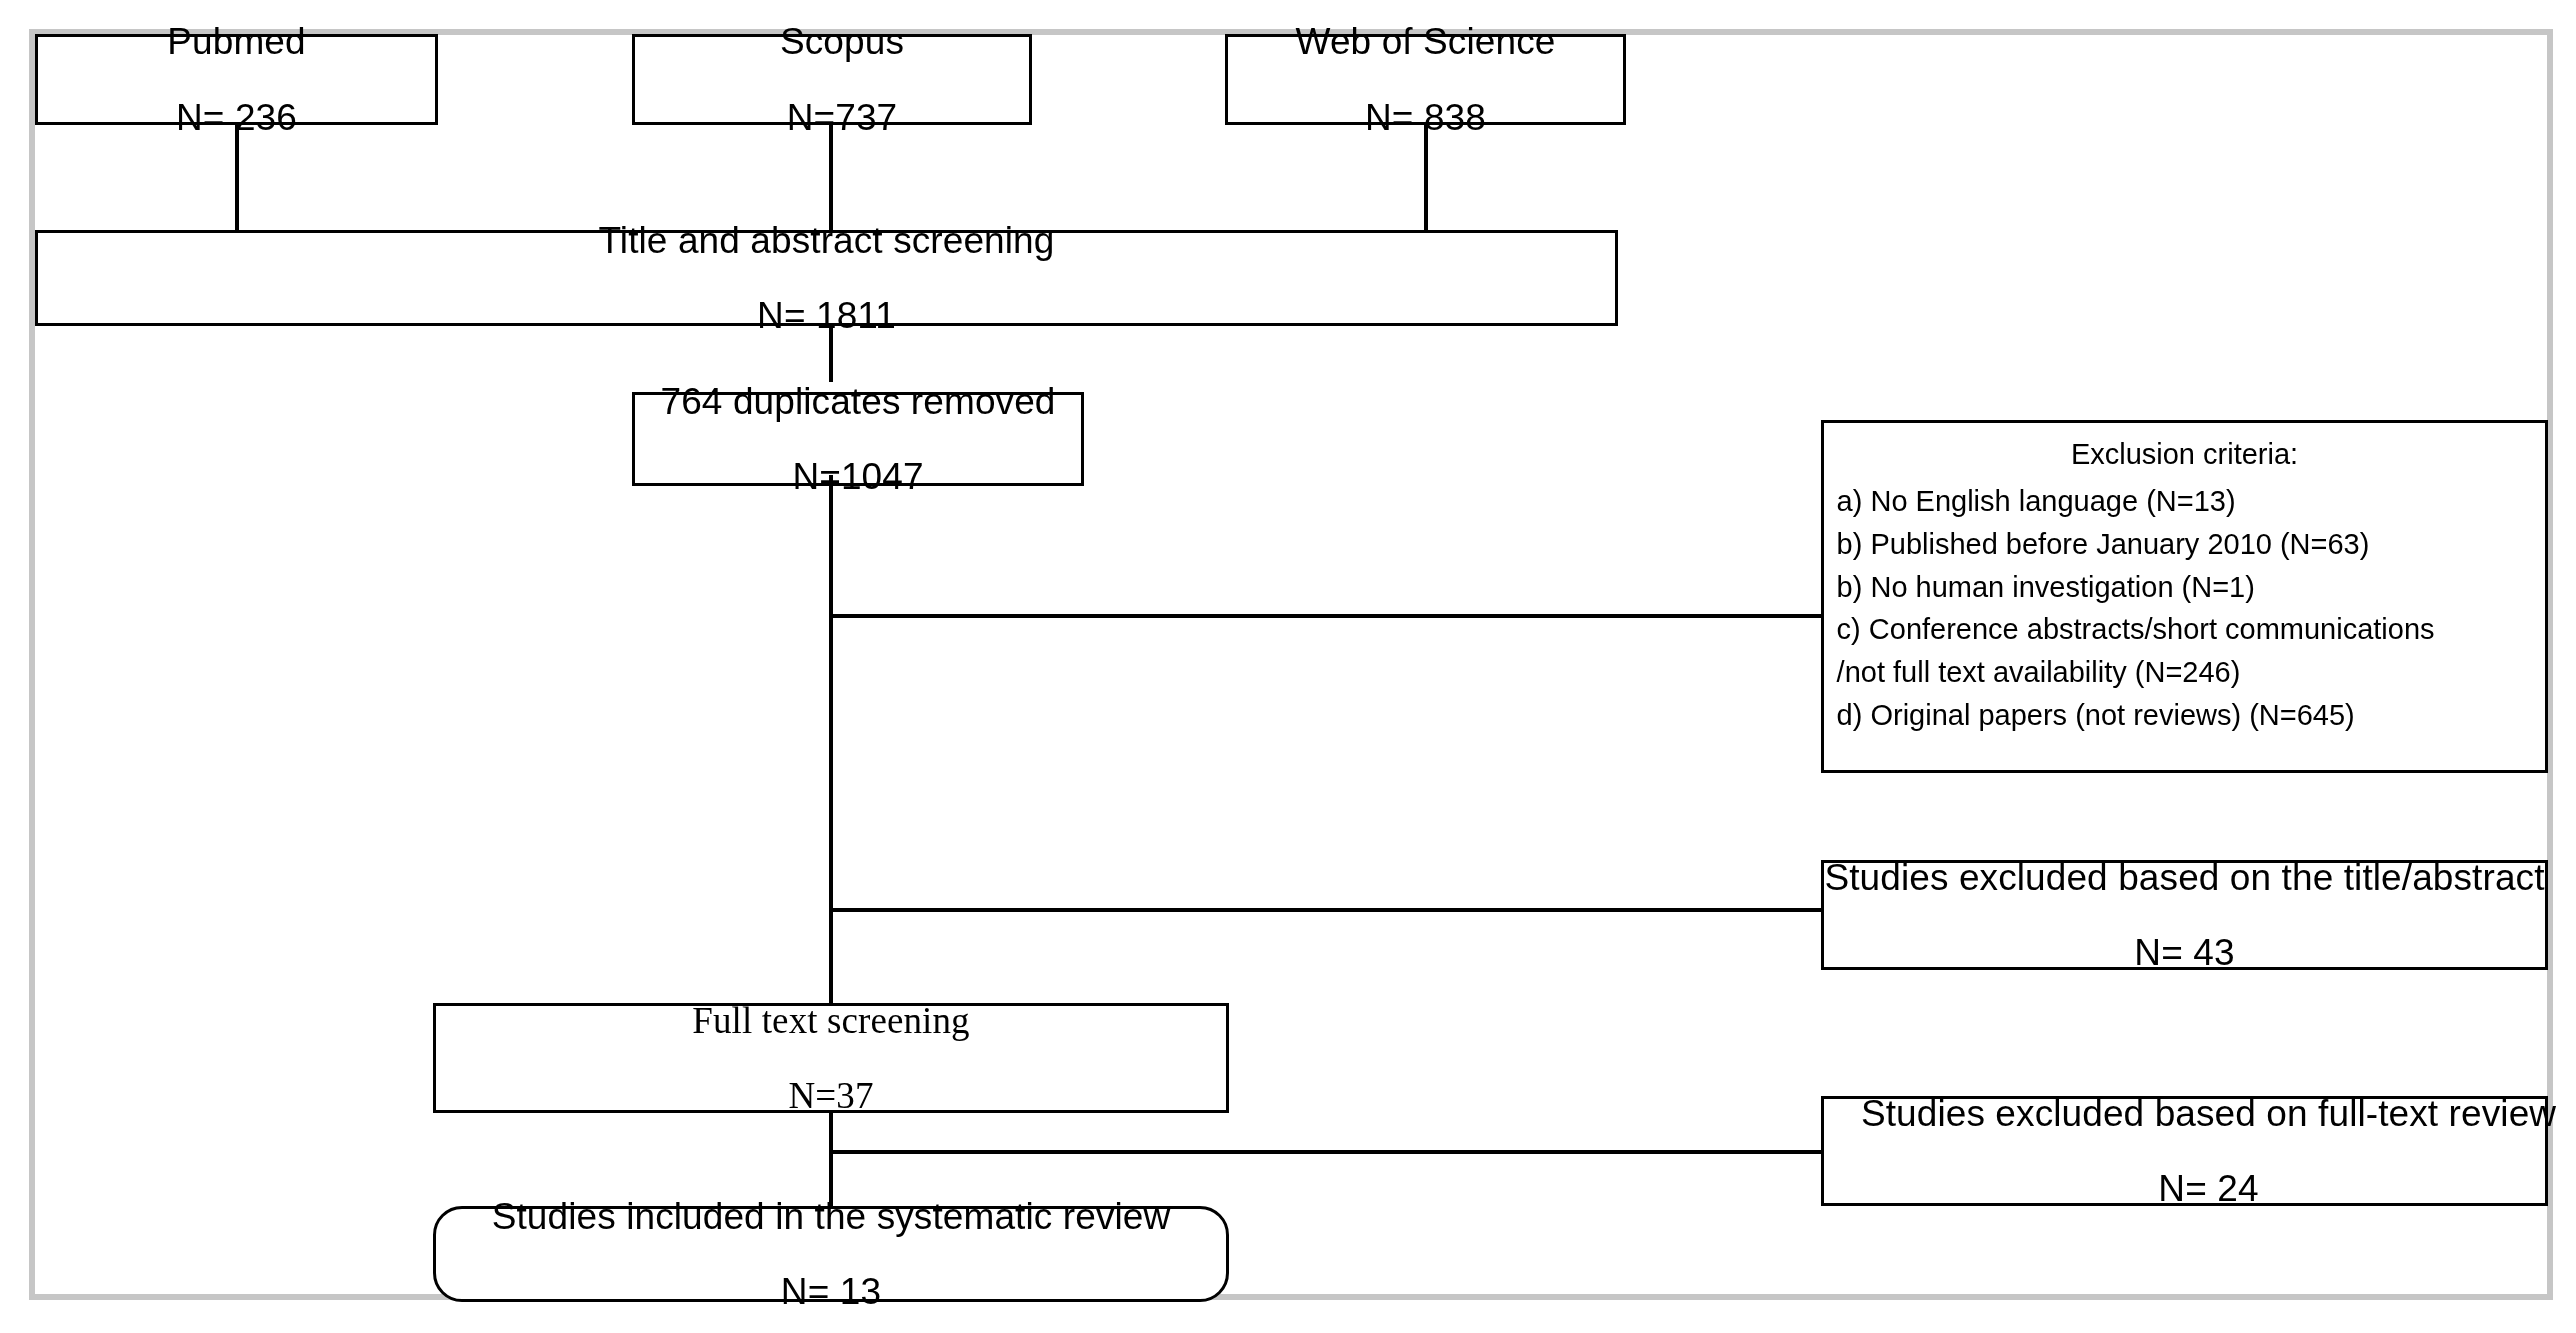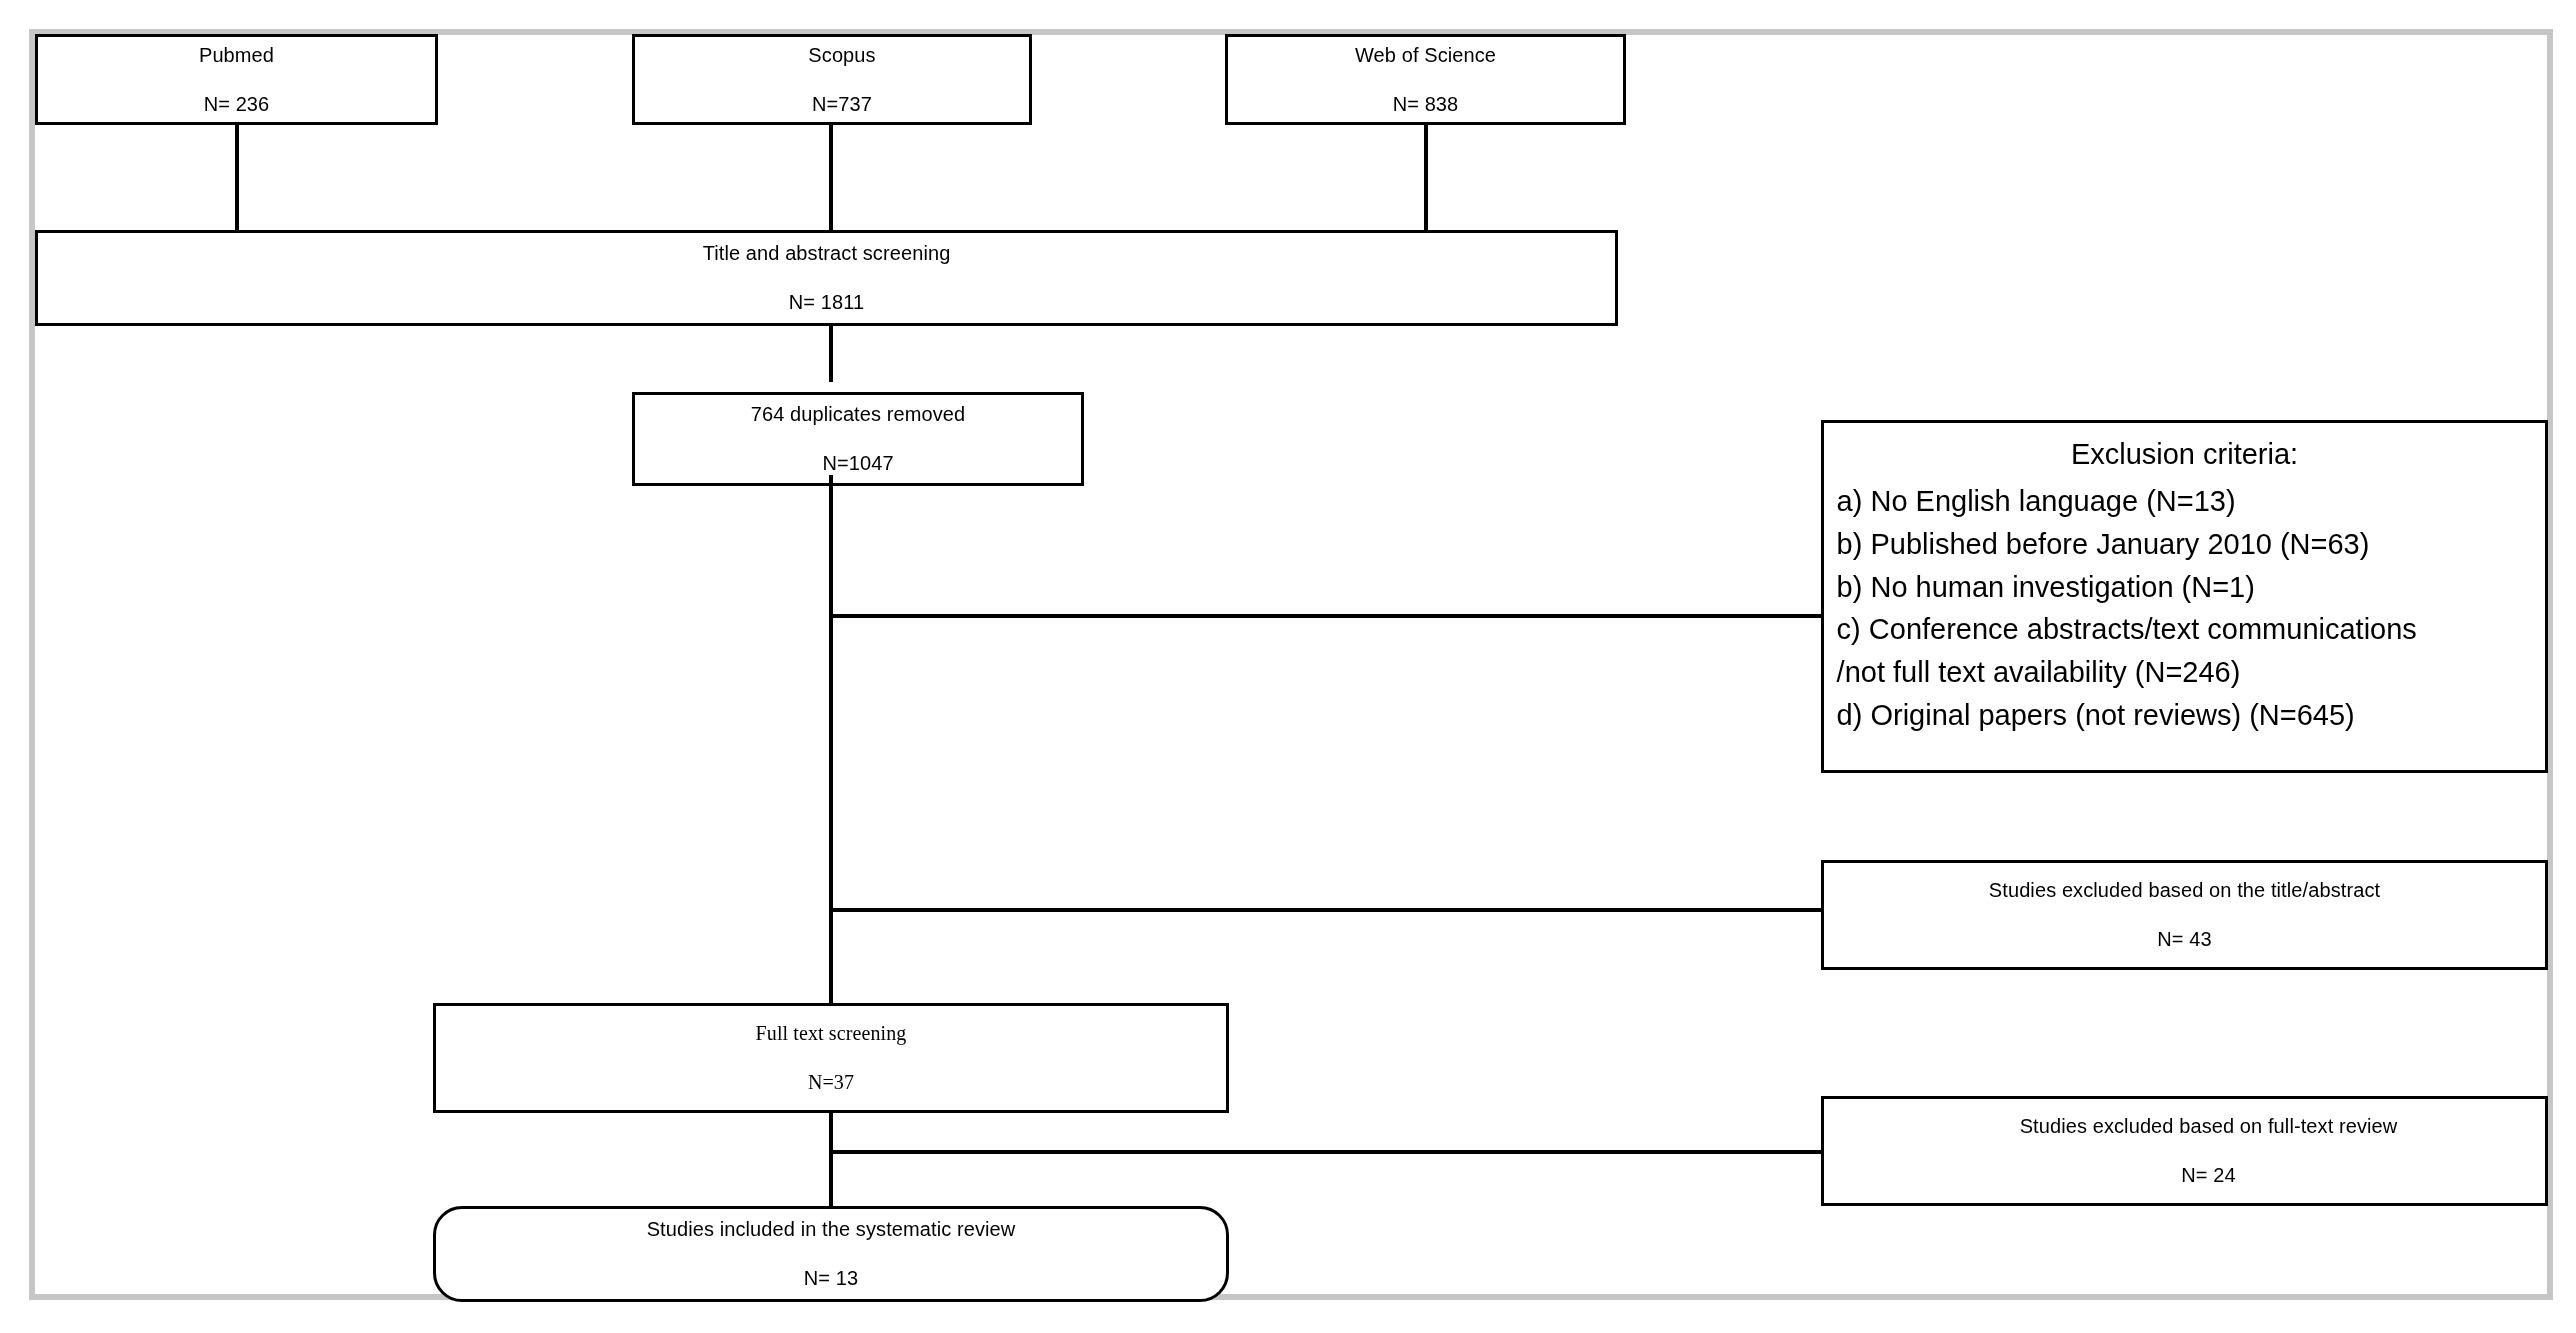--- a/index.html
+++ b/index.html
@@ -38,21 +38,21 @@
     display: flex;
     flex-direction: column;
     align-items: center;
     justify-content: center;
     text-align: center;
   }
   .box .line {
     display: block;
     white-space: pre;
     color: #000000;
-    font-size: 20px;
+    font-size: 37px;
     line-height: 1.55;
     letter-spacing: 0.1px;
   }
   
   .box.two-line .line:first-child { margin-bottom: 18px; }
 
   
   .box.listbox {
     align-items: stretch;
     justify-content: flex-start;
@@ -130,21 +130,21 @@
 
   <div class="hline" style="left:829px; top:614px; width:993px;"></div>
 
   <div class="hline" style="left:829px; top:908px; width:993px;"></div>
 
   <div class="box listbox" style="left:1821px; top:420px; width:727px; height:353px;">
     <span class="heading">Exclusion criteria:</span>
     <span class="item">a) No English language (N=13)</span>
     <span class="item">b) Published before January 2010 (N=63)</span>
     <span class="item">b) No human investigation (N=1)</span>
-    <span class="item">c) Conference abstracts/text communications</span>
+    <span class="item">c) Conference abstracts/short communications</span>
     <span class="item">/not full text availability (N=246)</span>
     <span class="item">d) Original papers (not reviews) (N=645)</span>
   </div>
 
   <div class="box two-line" style="left:1821px; top:860px; width:727px; height:110px;">
     <span class="line">Studies excluded based on the title/abstract</span>
     <span class="line">N= 43</span>
   </div>
 
   <div class="box two-line" style="left:433px; top:1003px; width:796px; height:110px;font-family:Liberation Serif, serif;">

